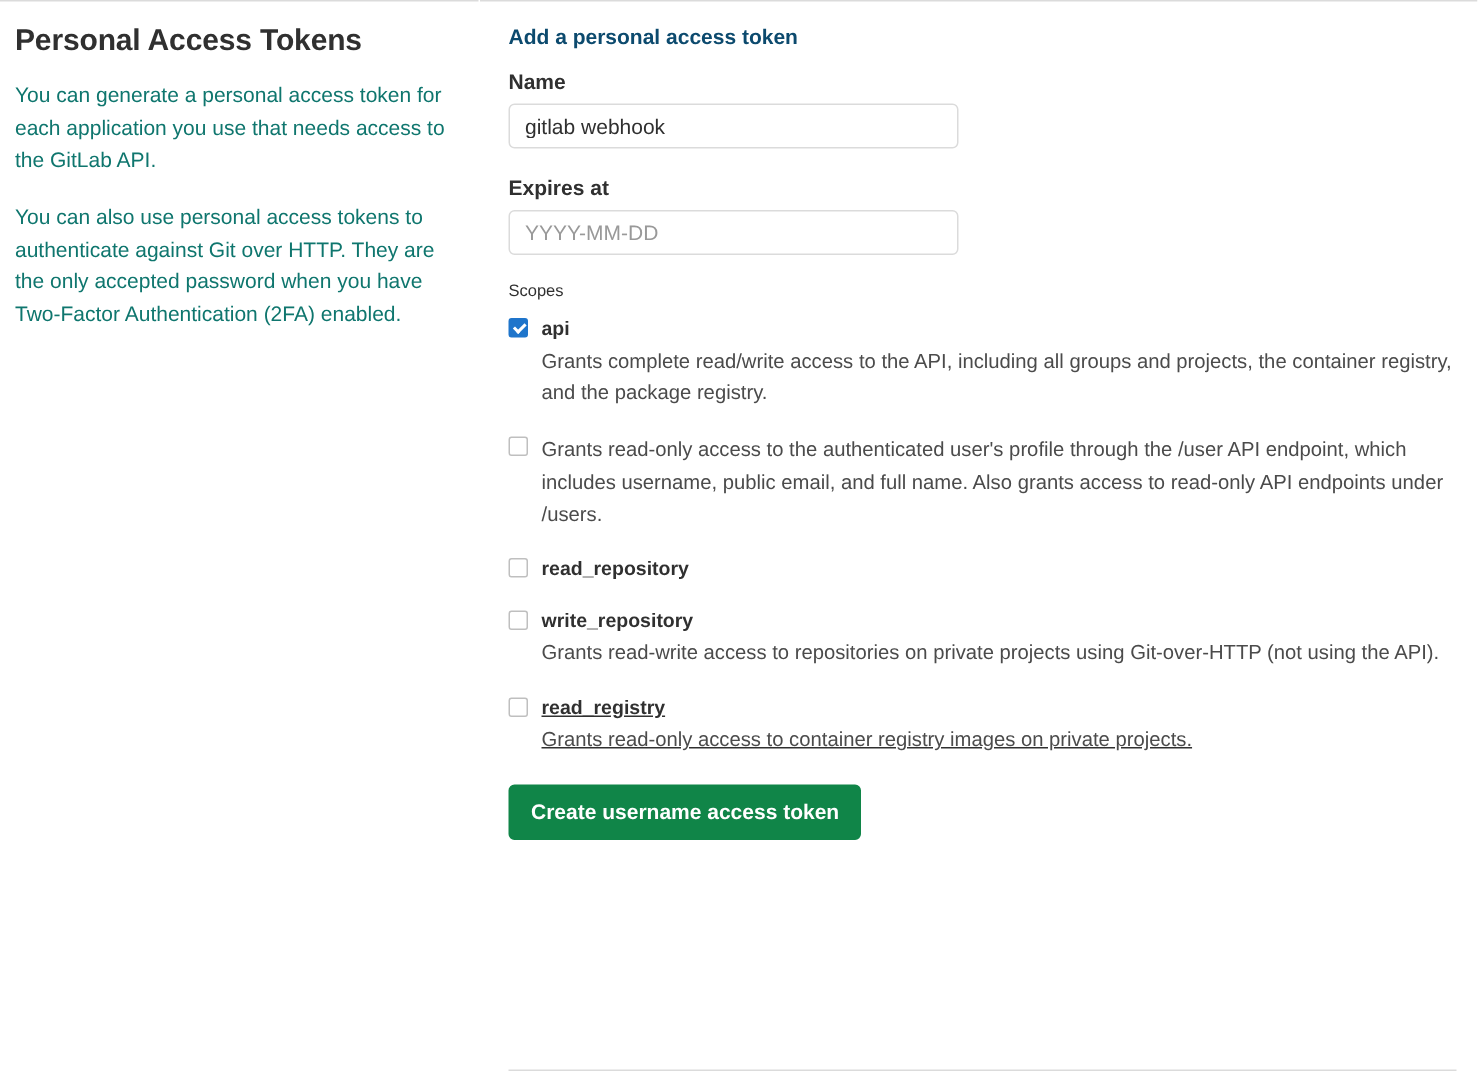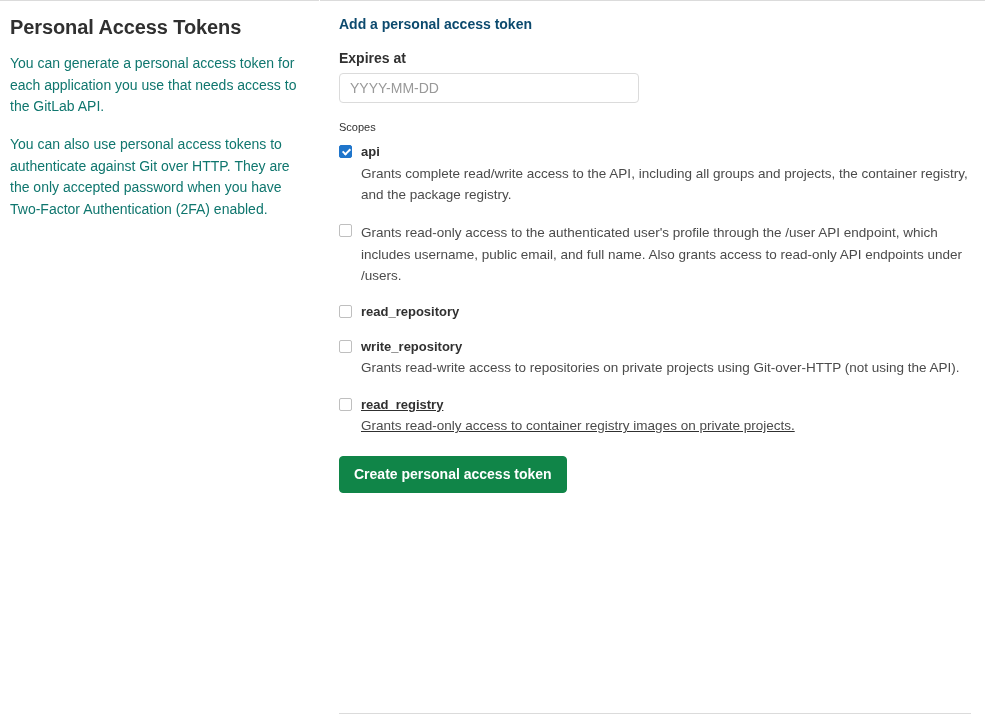--- a/index.html
+++ b/index.html
@@ -191,20 +191,22 @@
     <h2>Personal Access Tokens</h2>
     <p>You can generate a personal access token for each application you use that needs access to the GitLab API.</p>
     <p>You can also use personal access tokens to authenticate against Git over HTTP. They are the only accepted password when you have Two-Factor Authentication (2FA) enabled.</p>
   </div>
 
   <div class="right-col">
 
     <div class="form-title">Add a personal access token</div>
 
     <div class="field-block">
+      <label class="field-label">Name</label>
+      <input class="text-input" type="text" value="gitlab webhook" style="">
     </div>
 
     <div class="field-block">
       <label class="field-label">Expires at</label>
       <input class="text-input" type="text" placeholder="YYYY-MM-DD" style="">
     </div>
 
     <div class="scopes-label">Scopes</div>
 
     <div class="scope-row">
@@ -228,19 +230,19 @@
       <span class="scope-name">write_repository</span>
       <span class="scope-desc">Grants read-write access to repositories on private projects using Git-over-HTTP (not using the API).</span>
     </div>
 
     <div class="scope-row">
       <span class="cbox"></span>
       <span class="scope-name">read_registry</span>
       <span class="scope-desc">Grants read-only access to container registry images on private projects.</span>
     </div>
 
-    <button class="btn-primary">Create personal access token</button>
+    <button class="btn-primary">Create username access token</button>
 
   </div>
 
   <div class="bottom-rule"></div>
 
 </div>
 
 </body></html>

